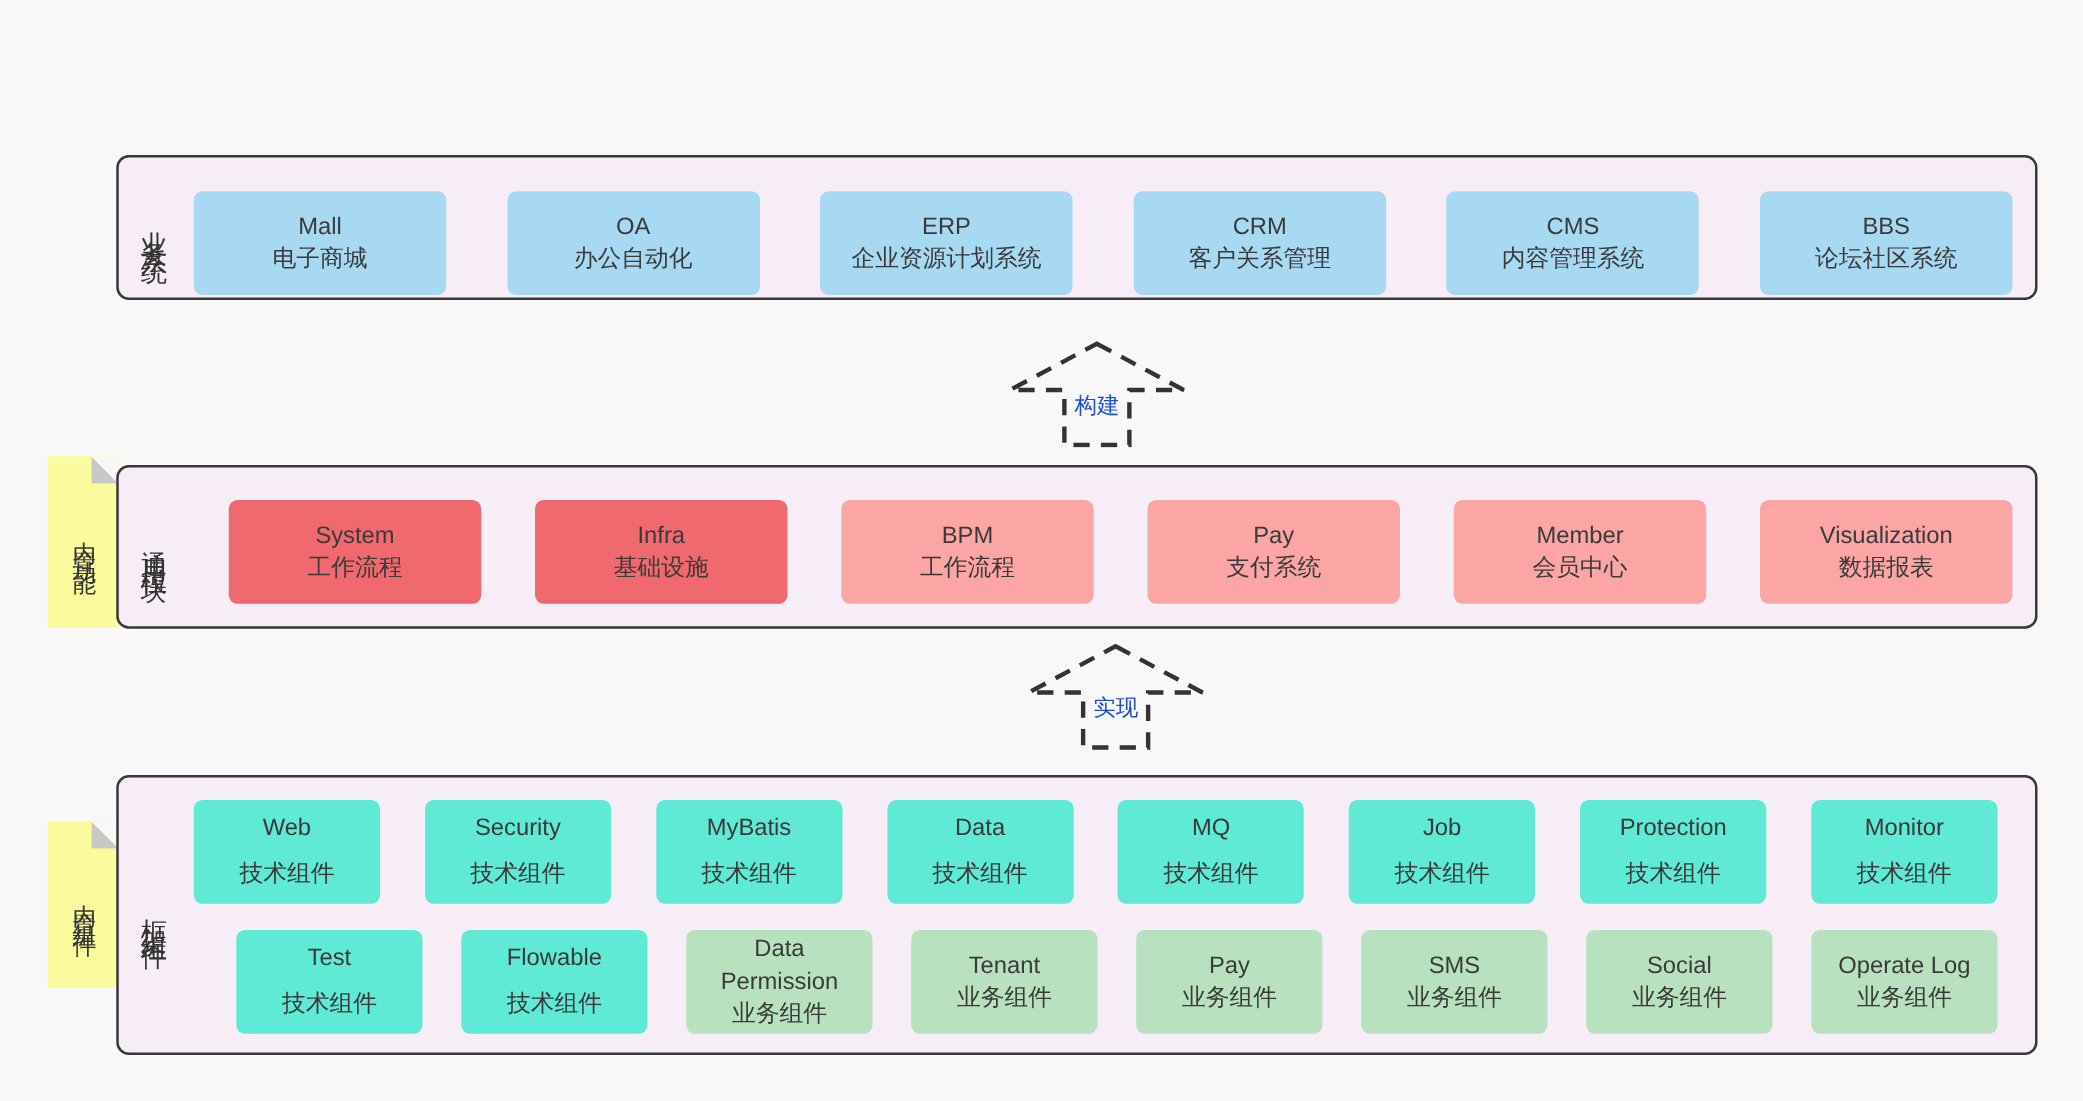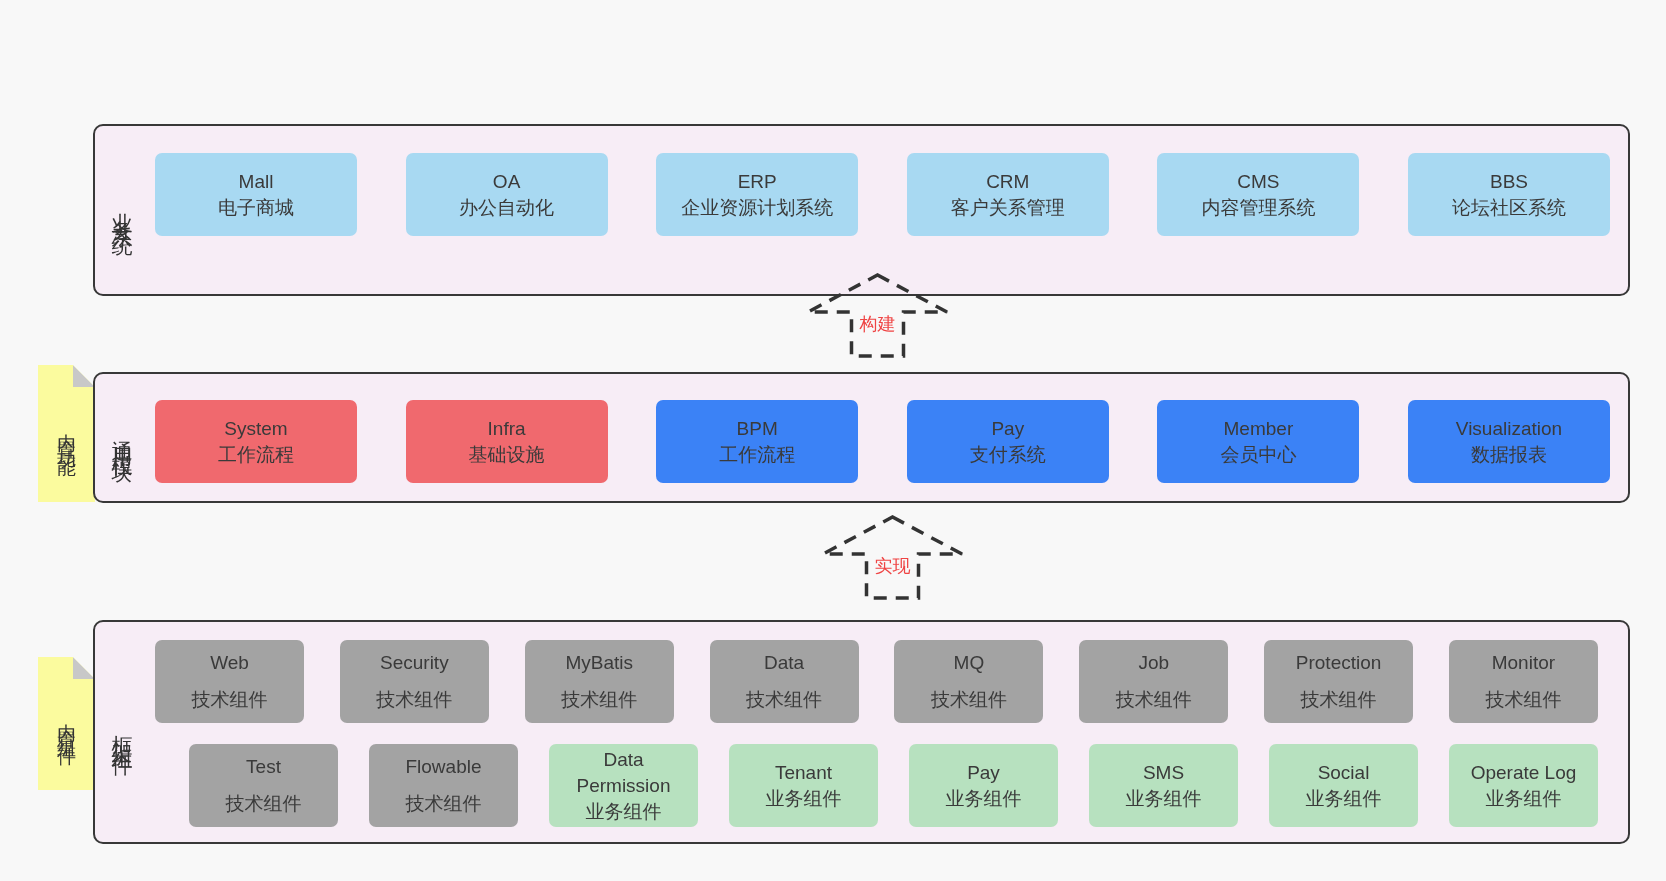--- a/index.html
+++ b/index.html
@@ -14,21 +14,21 @@
   
   .panel{
     position:absolute;
     left:93px;width:1537px;
     background:#f7edf6;
     border:2.5px solid #383838;
     border-radius:10px;
     box-sizing:border-box;
     z-index:2;
   }
-  #panel-business{top:124px;height:172px;}
+  #panel-business{top:124px;height:116px;}
   #panel-modules{top:372px;height:131px;}
   #panel-components{top:620px;height:224px;}
 
   .vlabel{
     position:absolute;
     left:12px;top:50%;
     transform:translateY(-50%);
     writing-mode:vertical-rl;
     text-orientation:upright;
     font-size:21px;
@@ -39,41 +39,41 @@
 
   
   .row{
     position:absolute;
     display:flex;
     justify-content:space-between;
   }
   .row6{left:60px;right:18px;}
   .row8{left:60px;right:30px;}
   #panel-business .row{top:27px;}
-  #panel-modules .row{top:26px;}
+  #panel-modules .row{top:26px;margin-left:28px;}
   #panel-components .row-1{top:18px;}
   #panel-components .row-2{top:122px;padding-left:34px;}
 
   .bx{
     height:83px;
     border-radius:7px;
     display:flex;flex-direction:column;
     align-items:center;justify-content:center;
     text-align:center;
     font-size:19px;line-height:26px;
     color:#3a3a3a;
     box-sizing:border-box;
     padding:0 14px;
   }
   .bx.wide{width:202px;}
   .bx.small{width:149px;padding:0 16px;}
   .c-blue{background:#a8d9f2;}
   .c-red{background:#f0696e;}
-  .c-pink{background:#3b82f6;align-items:center;}
-  .c-green{background:#a3a3a3;gap:11px;}
+  .c-pink{background:#fca5a5;align-items:center;}
+  .c-green{background:#5eead4;gap:11px;}
   .c-lgreen{background:#b7e1bf;}
 
   
   .note{
     position:absolute;
     left:38px;width:57px;
     background:#fbfb9e;
     z-index:1;
   }
   #note-modules{top:365px;height:137px;}
@@ -111,21 +111,21 @@
   #arrow-build{left:805px;top:272px;}
   #arrow-implement{left:820px;top:514px;text-align:right;}
   .arrow svg{display:block;}
   .arrow-label{
     position:absolute;
     left:50%;top:52px;
     transform:translate(-50%,-50%);
     background:#f8f8f8;
     padding:1px 4px;
     font-size:18px;
-    color:#ef4444;
+    color:#1d4ed8;
     white-space:nowrap;
   }
 </style>
 </head>
 <body>
 
 <div class="note" id="note-modules">
   <div class="fold"></div>
   <div class="cut"></div>
   <div class="note-text">内置功能</div>

